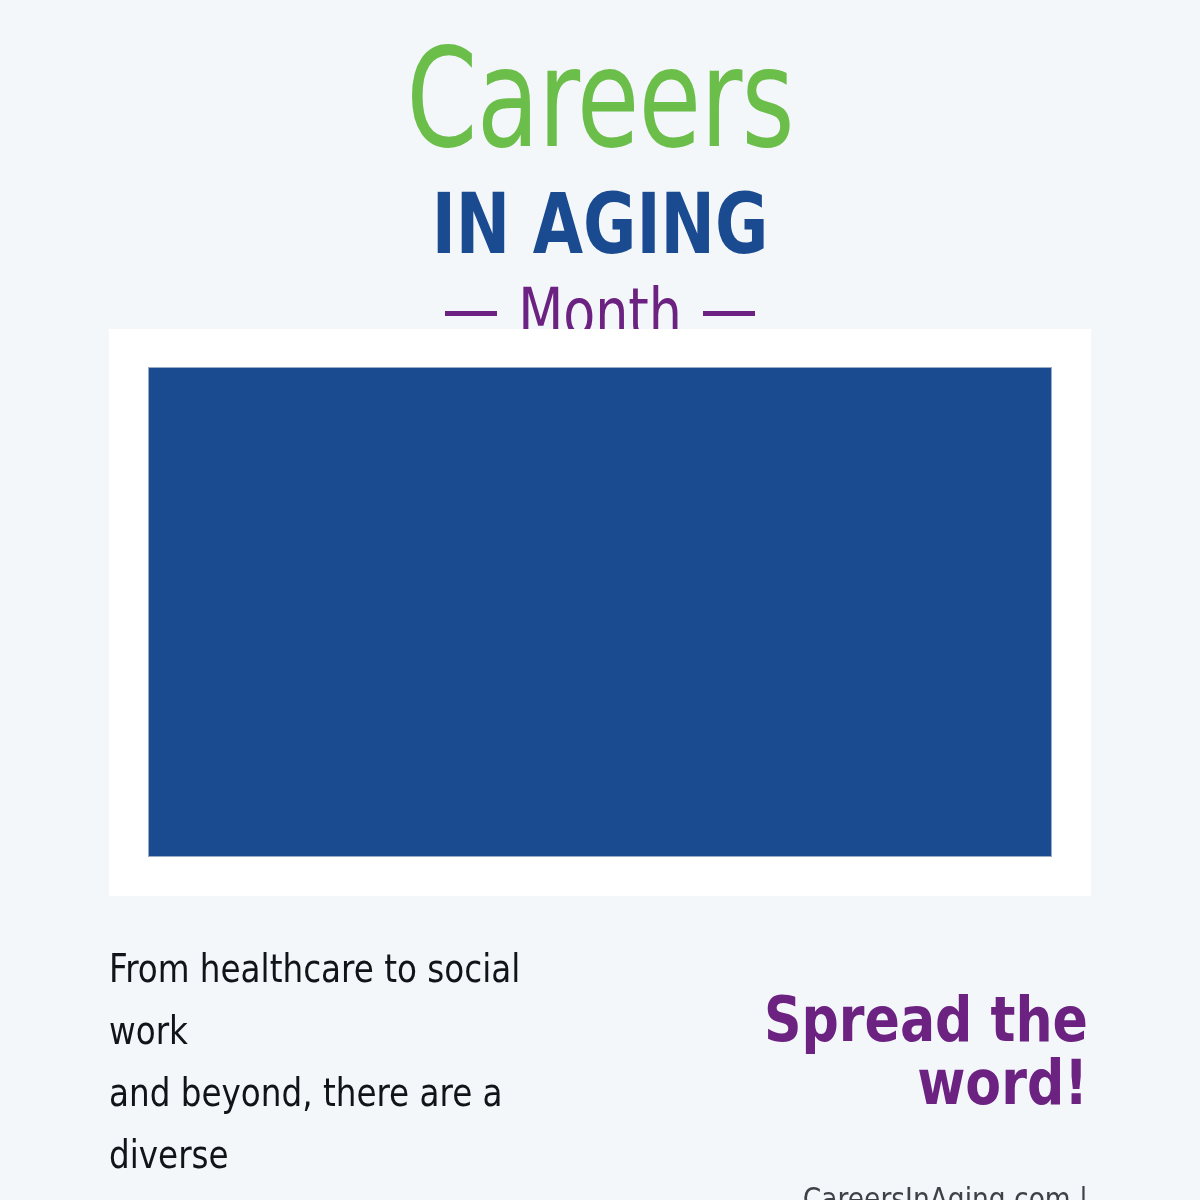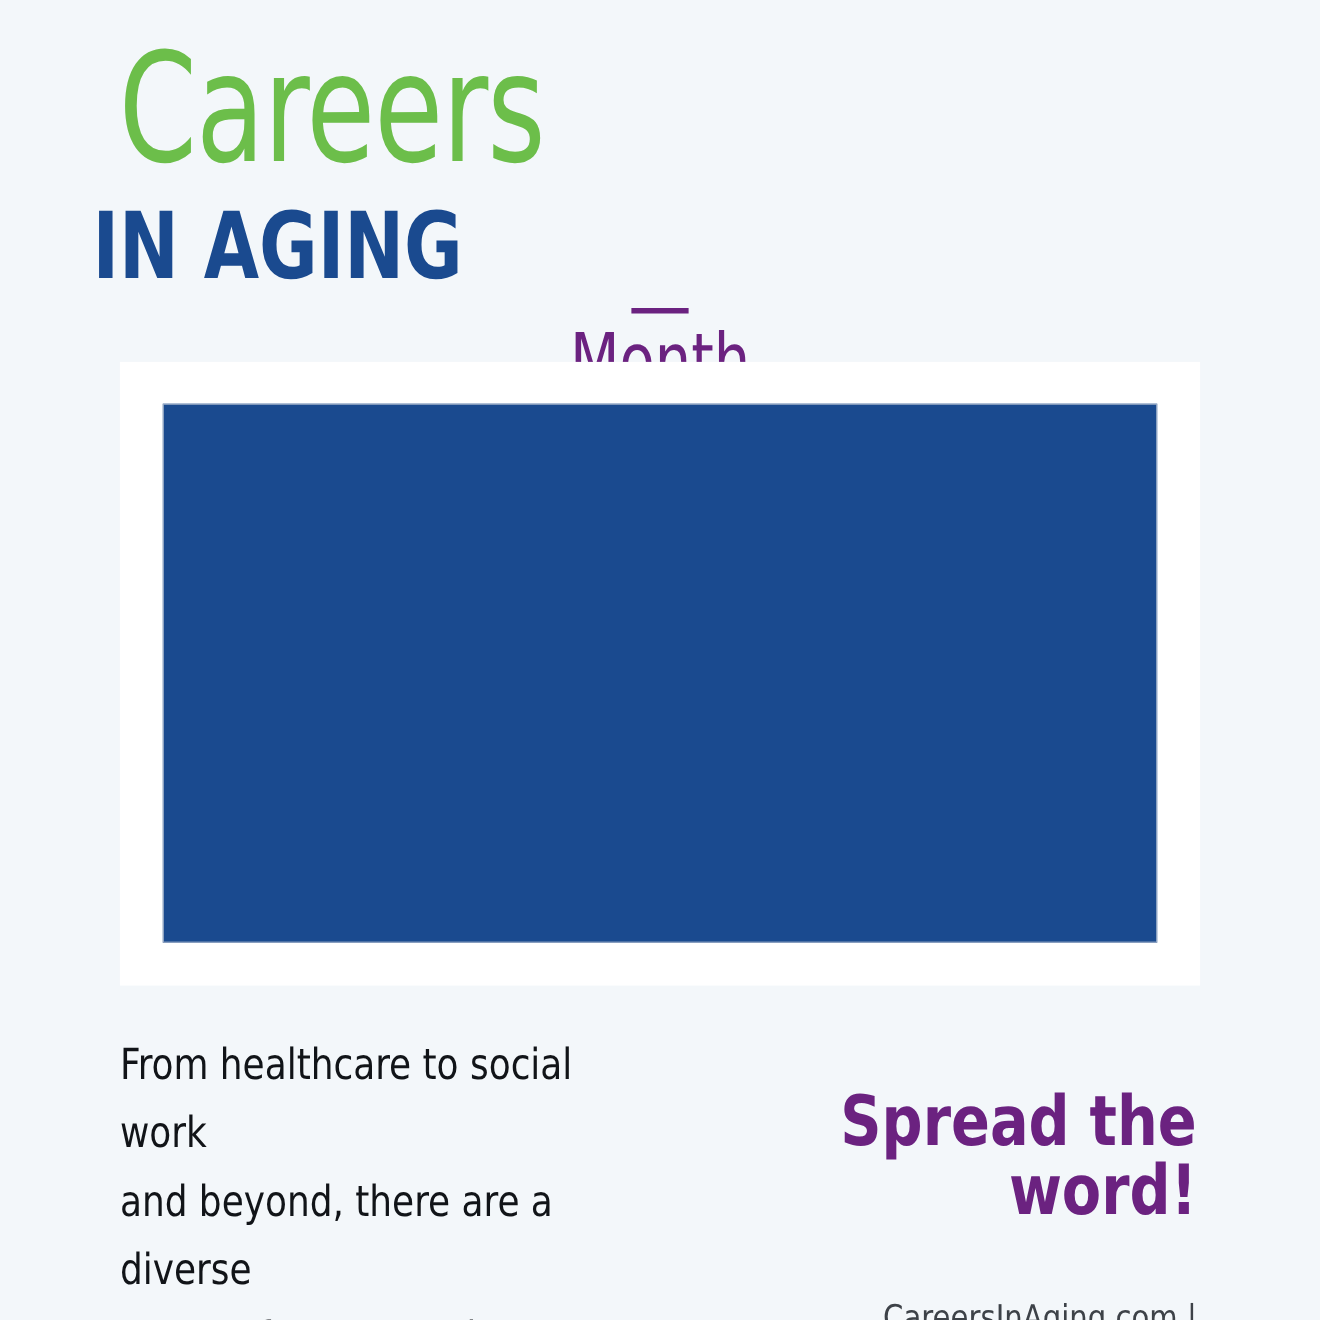--- a/index.html
+++ b/index.html
@@ -19,21 +19,21 @@
     height: 1200px;
     background: #f3f7fa;
   }
 
   
   .logo-block {
     position: absolute;
     left: 0;
     top: 30px;
     width: 1200px;
-    text-align: left;
+    text-align: center;
   }
   .logo-careers {
     font-family: "Liberation Sans Narrow", "DejaVu Sans Condensed", "Liberation Sans", sans-serif;
     font-size: 138px;
     line-height: 1.0;
     color: #6cbe4a;
     font-weight: 400;
     letter-spacing: -1px;
     transform: scaleX(0.82);
     transform-origin: center center;
@@ -50,21 +50,20 @@
     transform: scaleX(0.86);
     transform-origin: center center;
     margin: 14px 0 0 0;
   }
   .logo-month-row {
     margin-top: 14px;
     display: flex;
     align-items: center;
     justify-content: center;
     gap: 10px;
-    flex-direction: column;
   }
   .logo-rule {
     display: block;
     width: 52px;
     height: 5px;
     background: #6b2280;
   }
   .logo-month {
     font-family: "Liberation Sans Narrow", "DejaVu Sans Condensed", "Liberation Sans", sans-serif;
     font-size: 66px;

